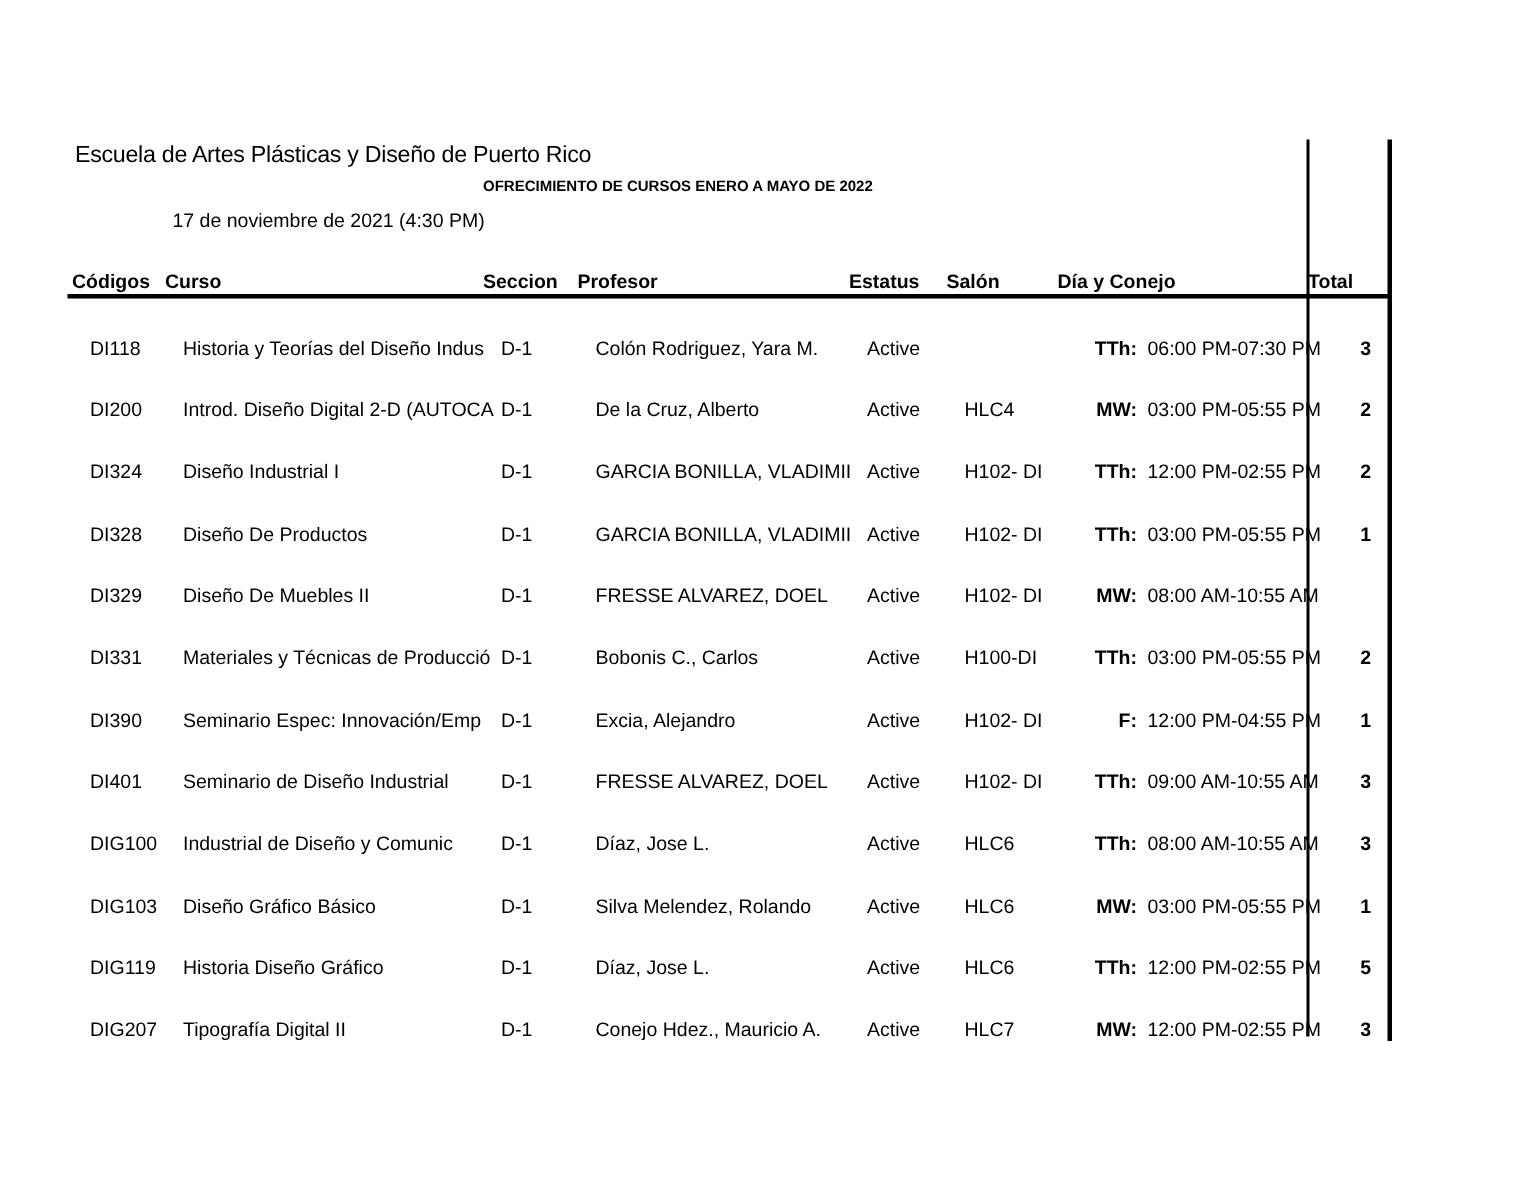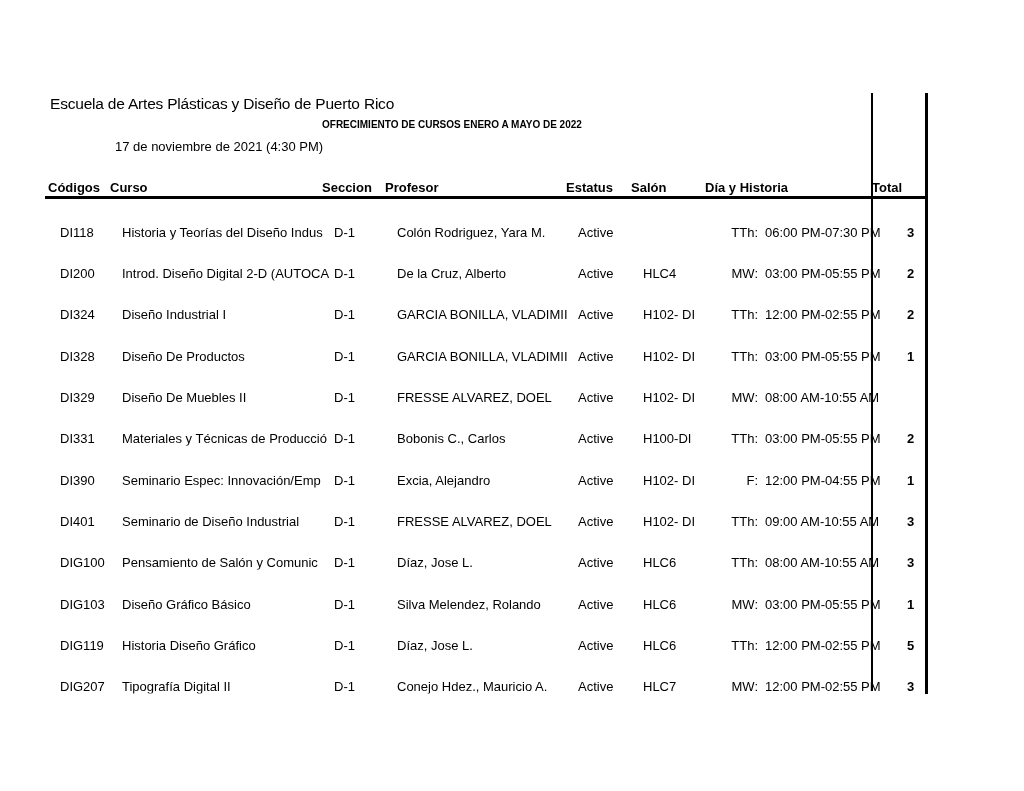--- a/index.html
+++ b/index.html
@@ -72,41 +72,41 @@
     top: 50%;
     transform: translateY(-50%);
     white-space: nowrap;
   }
   .c-code    { left: 48px; }
   .c-course  { left: 110px; width: 211px; overflow: hidden; }
   .c-section { left: 322px; }
   .c-prof    { left: 385px; width: 179px; overflow: hidden; }
   .c-status  { left: 566px; }
   .c-room    { left: 631px; }
-  .c-day     { left: 690px; width: 56px; text-align: right; }
+  .c-day     { left: 690px; width: 56px; text-align: right; font-weight: bold; }
   .c-time    { left: 753px; }
   .c-total   { left: 872px; width: 53px; text-align: center; font-weight: bold; }
 </style>
 </head>
 <body>
 
 <div id="page">
 
   <div id="school-name" class="abs">Escuela de Artes Plásticas y Diseño de Puerto Rico</div>
   <div id="report-title" class="abs">OFRECIMIENTO DE CURSOS ENERO A MAYO DE 2022</div>
   <div id="report-date" class="abs">17 de noviembre de 2021 (4:30 PM)</div>
 
   <div id="thead">
     <span class="abs h-code">Códigos</span>
     <span class="abs h-course">Curso</span>
     <span class="abs h-section">Seccion</span>
     <span class="abs h-prof">Profesor</span>
     <span class="abs h-status">Estatus</span>
     <span class="abs h-room">Salón</span>
-    <span class="abs h-sched">Día y Historia</span>
+    <span class="abs h-sched">Día y Conejo</span>
     <span class="abs h-total">Total</span>
   </div>
 
   <div id="header-rule"></div>
   <div id="total-col-left-border"></div>
   <div id="total-col-right-border"></div>
 
   <div id="rows">
     <div class="row">
       <span class="c-code">DI118</span>
@@ -199,21 +199,21 @@
       <span class="c-prof">FRESSE ALVAREZ, DOEL</span>
       <span class="c-status">Active</span>
       <span class="c-room">H102- DI</span>
       <span class="c-day">TTh:</span>
       <span class="c-time">09:00 AM-10:55 AM</span>
       <span class="c-total">3</span>
     </div>
 
     <div class="row">
       <span class="c-code">DIG100</span>
-      <span class="c-course">Pensamiento de Salón y Comunic</span>
+      <span class="c-course">Industrial de Diseño y Comunic</span>
       <span class="c-section">D-1</span>
       <span class="c-prof">Díaz, Jose L.</span>
       <span class="c-status">Active</span>
       <span class="c-room">HLC6</span>
       <span class="c-day">TTh:</span>
       <span class="c-time">08:00 AM-10:55 AM</span>
       <span class="c-total">3</span>
     </div>
 
     <div class="row">

